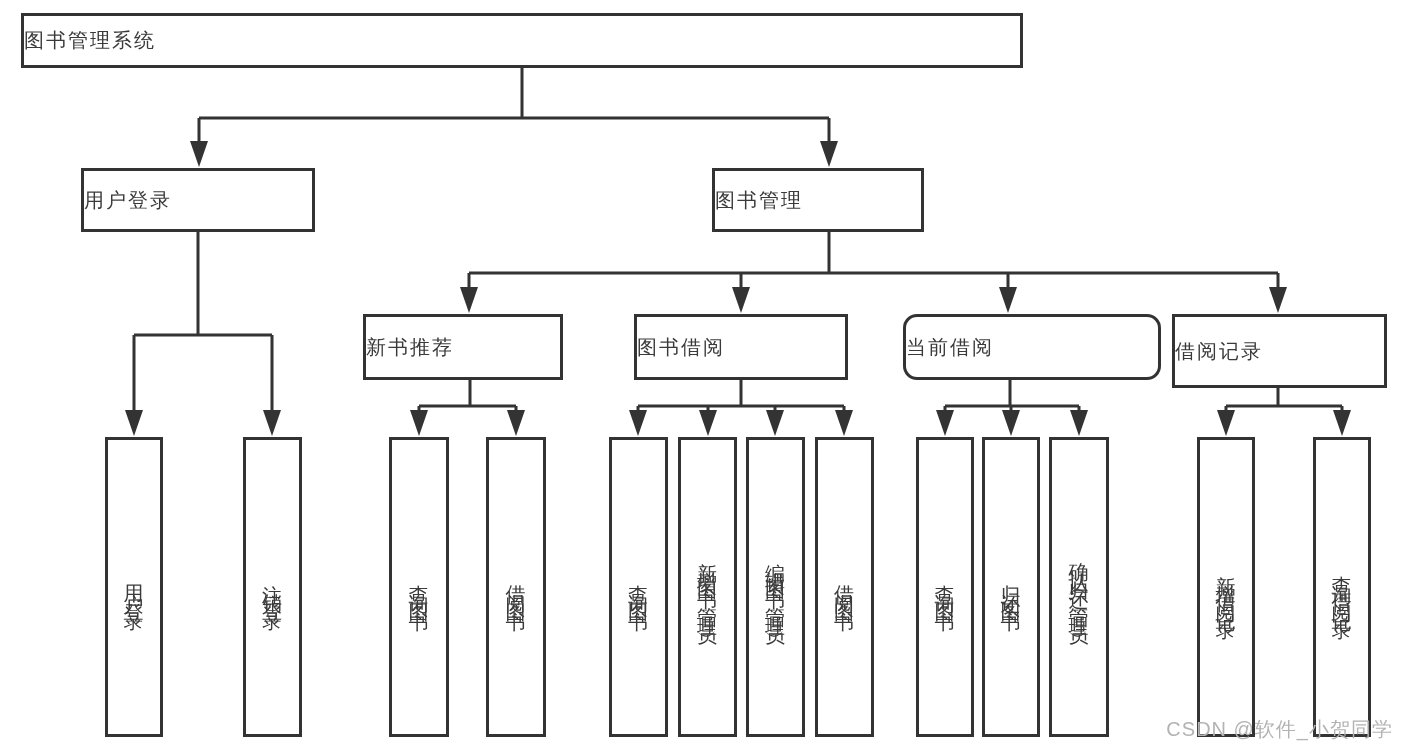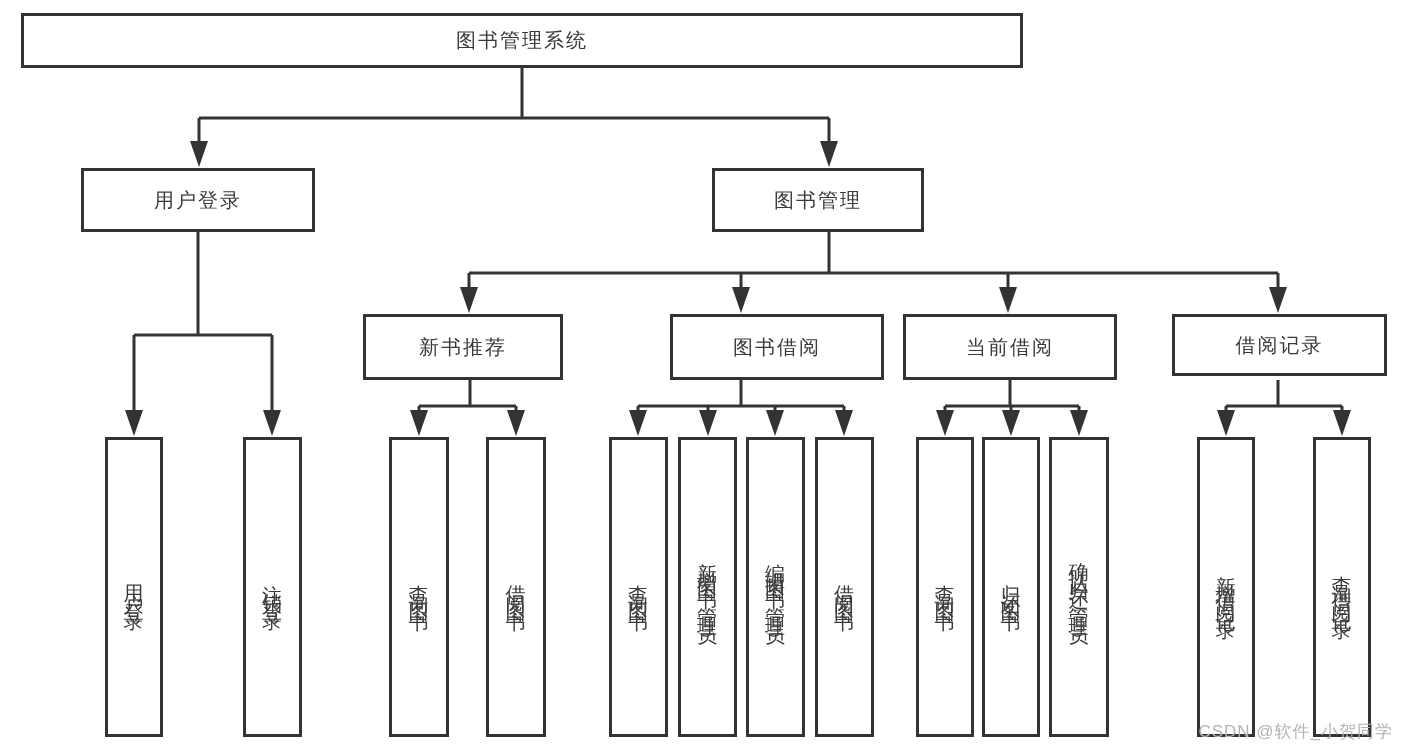--- a/index.html
+++ b/index.html
@@ -20,21 +20,21 @@
     top: 0;
     z-index: 0;
   }
   .node {
     position: absolute;
     box-sizing: border-box;
     background: #ffffff;
     border: 3px solid #333333;
     display: flex;
     align-items: center;
-    justify-content: center;
+    justify-content: flex-start;
     color: #3a3a3a;
     font-size: 20px;
     letter-spacing: 2px;
     z-index: 1;
     font-family: Liberation Serif, serif;
   }
   .vnode {
     position: absolute;
     box-sizing: border-box;
     background: #ffffff;
@@ -50,21 +50,21 @@
     display: block;
     writing-mode: vertical-rl;
     text-orientation: mixed;
     letter-spacing: 9px;
     line-height: 1.1;
   }
   .watermark {
     position: absolute;
     right: 12px;
     bottom: 4px;
-    font-size: 17px;
+    font-size: 20px;
     letter-spacing: 1px;
     color: #b3b3b3;
     z-index: 2;
     white-space: nowrap;
     text-align: right;
   }
 </style>
 </head>
 <body>
 
@@ -118,27 +118,27 @@
 <div class="node" style="left:81px; top:168px; width:234px; height:64px;">
   <span>用户登录</span>
 </div>
 <div class="node" style="left:712px; top:168px; width:212px; height:64px;">
   <span>图书管理</span>
 </div>
 
 <div class="node" style="left:363px; top:314px; width:200px; height:66px;">
   <span>新书推荐</span>
 </div>
-<div class="node" style="left:634px; top:314px; width:214px; height:66px;margin-left:36px;">
+<div class="node" style="left:634px; top:314px; width:214px; height:66px;">
   <span>图书借阅</span>
 </div>
-<div class="node" style="left:903px; top:314px; width:214px; height:66px;">
+<div class="node" style="left:903px; top:314px; width:258px; height:66px;border-radius:14px;">
   <span>当前借阅</span>
 </div>
-<div class="node" style="left:1172px; top:314px; width:215px; height:62px;">
+<div class="node" style="left:1172px; top:314px; width:215px; height:74px;">
   <span>借阅记录</span>
 </div>
 
 <div class="vnode" style="left:105px; top:437px; width:58px; height:300px;">
   <span>用户登录</span>
 </div>
 <div class="vnode" style="left:243px; top:437px; width:59px; height:300px;">
   <span>注销登录</span>
 </div>
 

